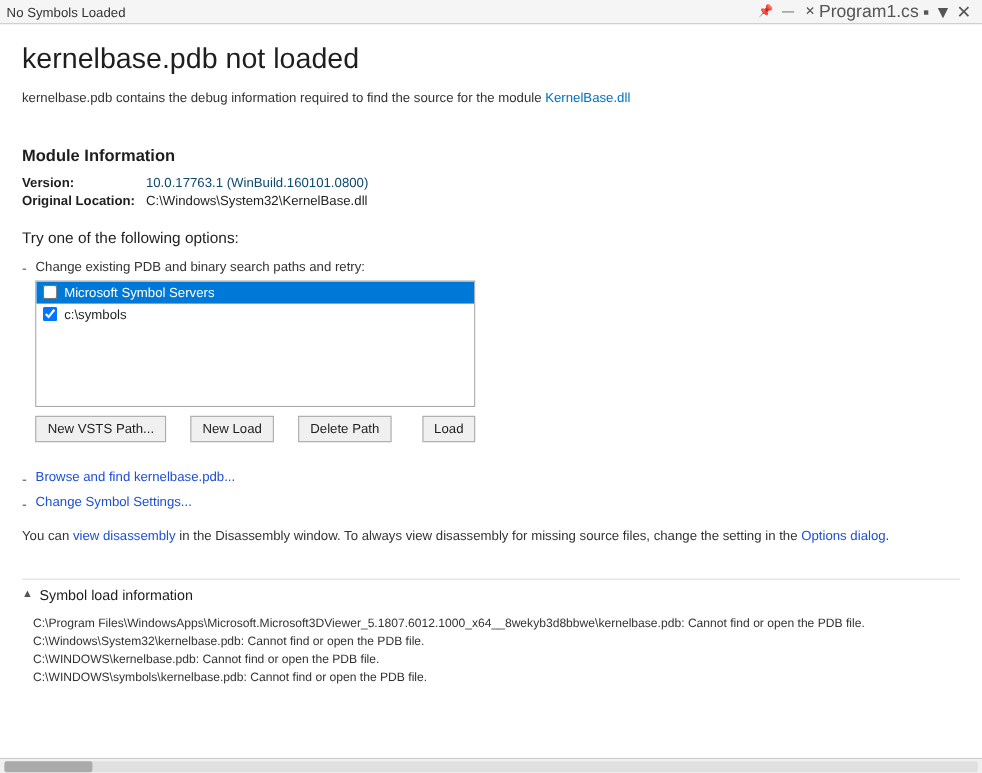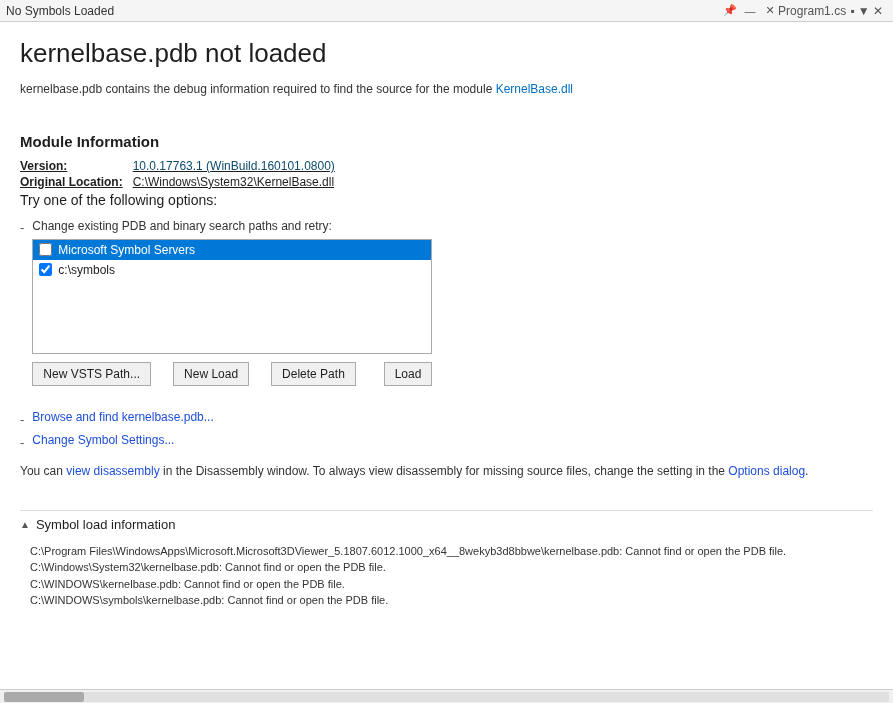--- a/index.html
+++ b/index.html
@@ -42,21 +42,21 @@
       margin-left: 2px;
     }
     .title-bar-right {
       display: flex;
       align-items: center;
       margin-left: auto;
       gap: 2px;
     }
     .title-bar-file {
       margin-left: auto;
-      font-size: 12px;
+      font-size: 16px;
       color: #555;
       padding-right: 4px;
       display: flex;
       align-items: center;
       gap: 4px;
     }
 
     
     .content {
       flex: 1;
@@ -83,25 +83,24 @@
     }
 
     .section-title {
       font-size: 15px;
       font-weight: 600;
       color: #1e1e1e;
       margin-bottom: 8px;
     }
 
     .module-info {
-      margin-bottom: 2px;
+      margin-bottom: 18px;
     }
     .module-info table {
       border-collapse: collapse;
-      text-decoration: underline;
     }
     .module-info td {
       font-size: 12px;
       padding: 1px 0;
       vertical-align: top;
     }
     .module-info td:first-child {
       font-weight: 600;
       padding-right: 10px;
       white-space: nowrap;

